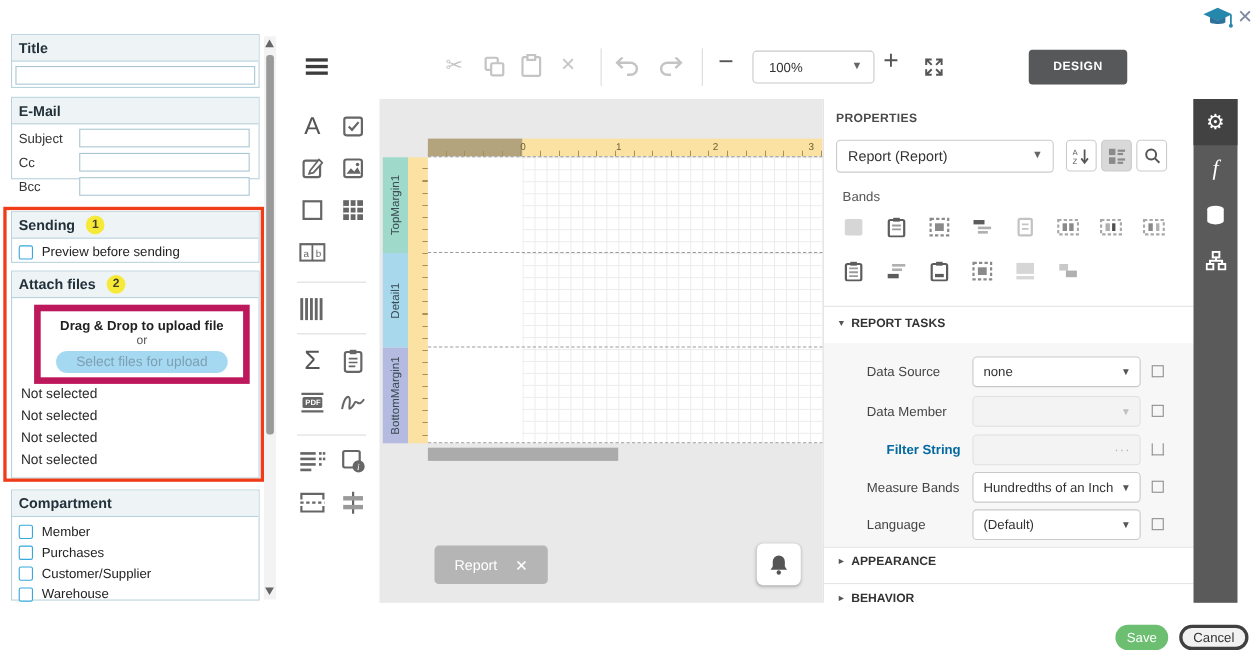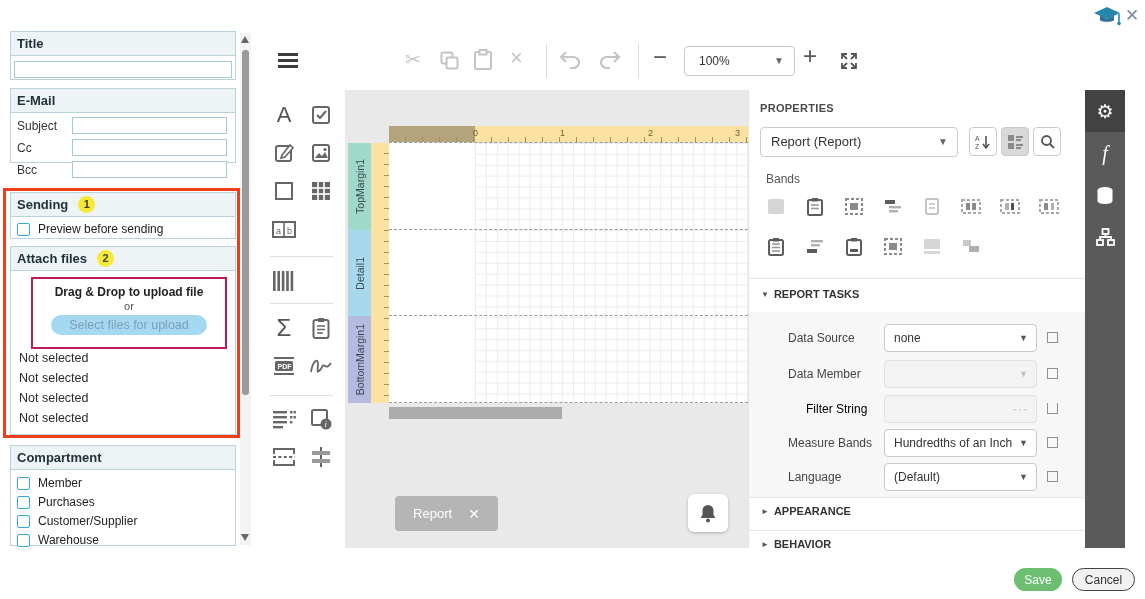--- a/index.html
+++ b/index.html
@@ -14,21 +14,21 @@
   .panel { position:absolute; left:10px; width:226px; background:#fff; border:1px solid #b9d3dd; }
   .panel-hd { height:24px; background:#eef4f6; border-bottom:1px solid #b9d3dd; font-size:13px; font-weight:bold; color:#22303a; line-height:24px; padding-left:6px; display:flex; align-items:center; gap:10px; }
   .badge { display:inline-block; width:17px; height:17px; border-radius:50%; background:#f6e937; color:#44412a; font-size:11px; font-weight:bold; text-align:center; line-height:17px; }
   .txt-input { background:#fff; border:1px solid #a9c7d2; height:17px; width:100%; font-size:12px; padding:0 3px; }
   .fld-row { position:absolute; left:6px; right:8px; height:17px; }
   .fld-row .lbl { position:absolute; left:0; top:2px; font-size:12px; color:#333; }
   .fld-row .txt-input { position:absolute; left:55px; right:0; width:auto; }
   .cb { width:13px; height:13px; border:1px solid #35a8dc; border-radius:2px; background:#fff; display:inline-block; flex:none; }
   .cb-row { display:flex; align-items:center; gap:8px; font-size:12px; color:#222; }
   .red-box { position:absolute; left:3px; top:188px; width:237px; height:250px; border:3px solid #ee3d18; z-index:30; pointer-events:none; }
-  .dropzone { position:absolute; left:20px; top:30px; right:8px; height:72px; border:2px solid #be185d; text-align:center; }
+  .dropzone { position:absolute; left:20px; top:30px; right:8px; height:72px; border:6px solid #be185d; text-align:center; }
   .dz-title { font-size:12px; font-weight:bold; color:#222; margin-top:6px; }
   .dz-or { font-size:11px; color:#555; margin-top:1px; }
   .dz-btn { display:inline-block; margin-top:3px; background:#a5d9f2; color:#7e9fb3; font-size:12.5px; border:none; border-radius:11px; padding:3px 18px; cursor:pointer; }
   .file-line { position:absolute; left:8px; font-size:12.5px; color:#2b2b2b; }
 
   
   .lp-scroll { position:absolute; left:240px; top:33px; width:11px; height:512px; background:#f3f3f3; }
   .lp-thumb { position:absolute; left:2px; top:17px; width:7px; height:345px; background:#9a9a9a; border-radius:3px; }
   .tri { width:0; height:0; position:absolute; left:1px; }
   .tri-up { top:3px; border-left:4.5px solid transparent; border-right:4.5px solid transparent; border-bottom:7px solid #666; }
@@ -79,38 +79,38 @@
   .mini-btn.pressed { background:#d9d9d9; }
   .bands-lbl { position:absolute; left:17px; top:82px; color:#555; }
   .band-row { position:absolute; left:17px; display:flex; gap:19px; }
   .bi { width:20px; height:19px; cursor:pointer; }
   .pdiv { position:absolute; left:0; right:0; height:1px; background:#e5e5e5; }
   .sec-hd { position:absolute; left:12px; font-size:11px; font-weight:bold; color:#333; cursor:pointer; }
   .sec-hd .arr { font-size:8px; color:#555; margin-right:5px; vertical-align:1px; }
   .rows-bg { position:absolute; left:0; top:222px; width:100%; height:185px; background:#f7f7f7; }
   .prow { position:absolute; left:0; width:100%; height:28px; }
   .prow .plabel { position:absolute; left:5px; top:7px;margin-left:34px; }
-  .prow .plabel.bold { font-weight:normal; color:#000000;padding-left:18px; }
+  .prow .plabel.bold { font-weight:bold; color:#0369a1;padding-left:18px; }
   .pselect { position:absolute; left:135px; top:0; width:153px; height:28px; background:#fff; border:1px solid #c9c9c9; border-radius:4px; line-height:26px; padding-left:9px; color:#333; cursor:pointer; }
   .pselect .caret { position:absolute; right:8px; color:#555; font-size:9px; }
   .pselect.disabled { background:#f3f3f3; border-color:#e0e0e0; cursor:default; }
   .pselect.disabled .caret { color:#c0c0c0; }
   .pellipsis { position:absolute; right:8px; top:0; color:#b5b5b5; letter-spacing:1px; }
   .marker { position:absolute; left:298px; top:8px; width:11px; height:11px; border:1px solid #8f8f8f; cursor:pointer; }
   .marker.u { border-top:none; }
 
   
   .rail { position:absolute; left:1085px; top:90px; width:40px; height:458px; background:#5a5a5a; }
   .rail-cell { width:40px; height:42px; display:flex; align-items:center; justify-content:center; color:#fff; cursor:pointer; }
   .rail-cell.active { background:#424242; }
   .rail-f { font-family:"Liberation Serif", serif; font-style:italic; font-size:20px; }
 
   
   .btn-save { position:absolute; left:1014px; top:568px; width:48px; height:23px; background:#6cbf70; border:none; border-radius:12px; color:#fff; font-size:12px; cursor:pointer; }
-  .btn-cancel { position:absolute; left:1072px; top:568px; width:63px; height:23px; background:#f1f1f1; border:1px solid #404040; border-radius:12px; color:#333; font-size:12px; cursor:pointer; }
+  .btn-cancel { position:absolute; left:1072px; top:568px; width:63px; height:23px; background:#f1f1f1; border:3px solid #404040; border-radius:12px; color:#333; font-size:12px; cursor:pointer; }
 </style>
 </head>
 <body>
 
 <div class="screen">
 
   <svg class="abs" style="left:1093px;top:5px" width="28" height="24" viewBox="0 0 28 24">
     <polygon points="14,2 27,8 14,14 1,8" fill="#2587ab"></polygon>
     <path d="M7 10.5 v4.5 c0 2.4 14 2.4 14 0 v-4.5 l-7 3.4 Z" fill="#2e729b"></path>
     <line x1="26" y1="8.5" x2="26" y2="17" stroke="#2587ab" stroke-width="1.6"></line>
@@ -237,20 +237,21 @@
   <svg class="abs" style="left:838px;top:50px" width="22" height="22" viewBox="0 0 22 22">
     <g stroke="#555" stroke-width="1.8" fill="none">
       <path d="M13 4 h5 v5 M18 4 l-5 5"></path>
         <path d="M9 18 H4 v-5 M4 18 l5-5"></path>
       <path d="M4 9 V4 h5 M4 4 l5 5"></path>
         <path d="M18 13 v5 h-5 M18 18 l-5-5"></path>
     </g>
   </svg>
 
   <div class="seg-group">
+    <div class="seg design">DESIGN</div>
   </div>
 
   <div class="toolbox">
     <div class="tbx-ico" style="left:13px;top:12px;font-size:22px;color:#555">A</div>
     <div class="tbx-ico" style="left:50px;top:12px">
       <svg width="20" height="20" viewBox="0 0 20 20">
           <rect x="2" y="2" width="16" height="16" rx="2" fill="none" stroke="#666" stroke-width="2"></rect>
           <path d="M6 10 l3 3 l6 -7" fill="none" stroke="#666" stroke-width="2"></path>
         </svg>
     </div>

